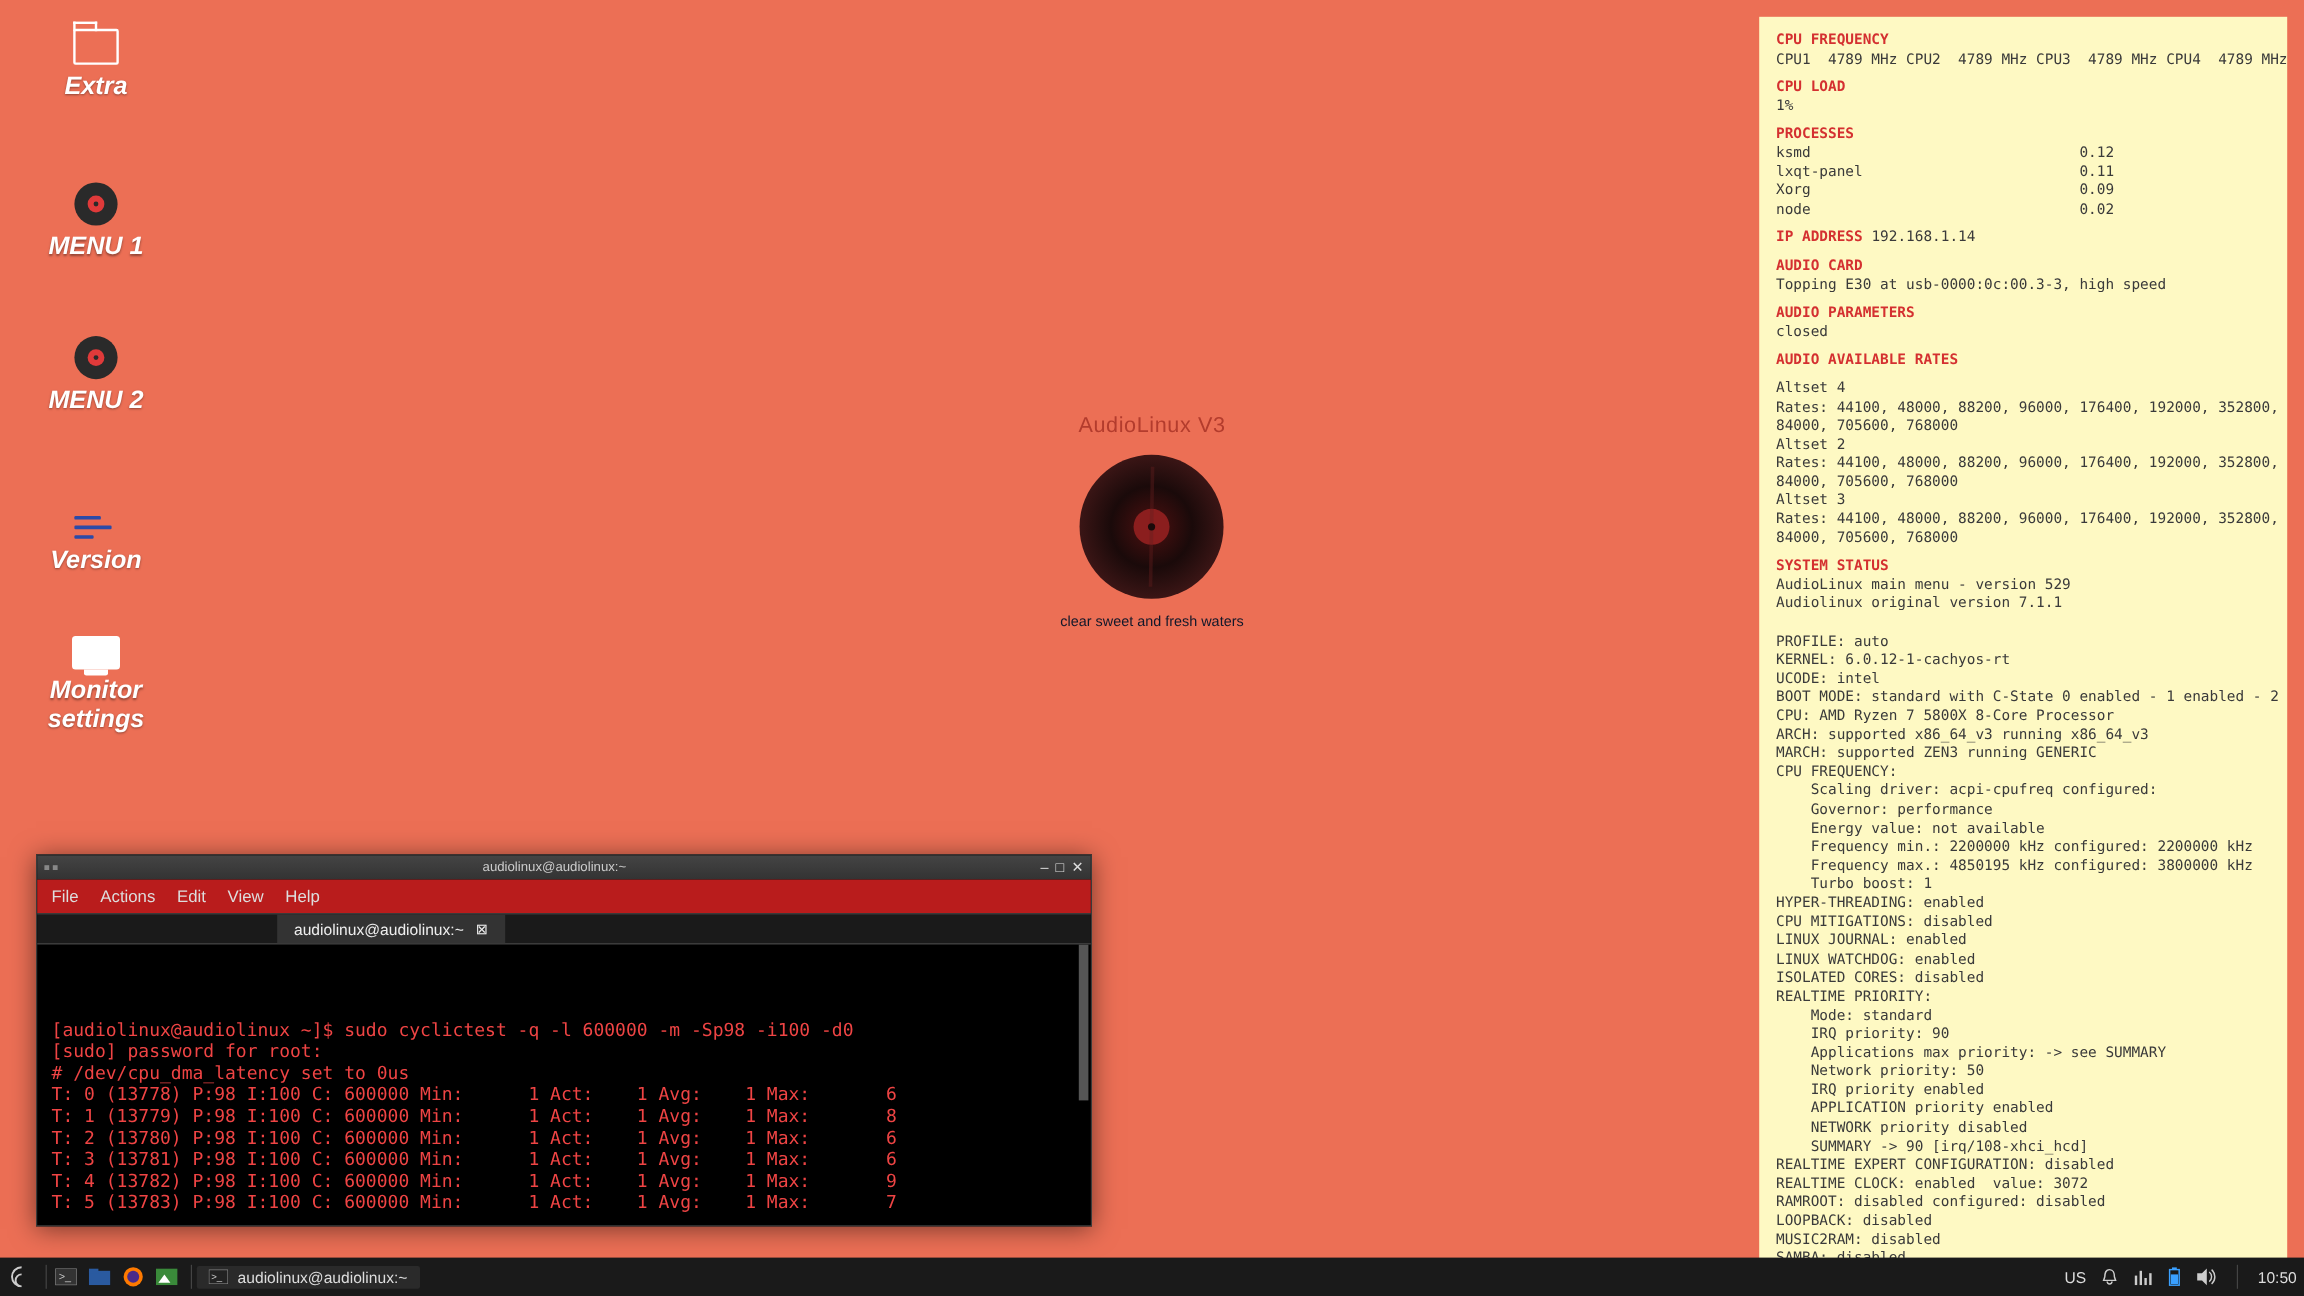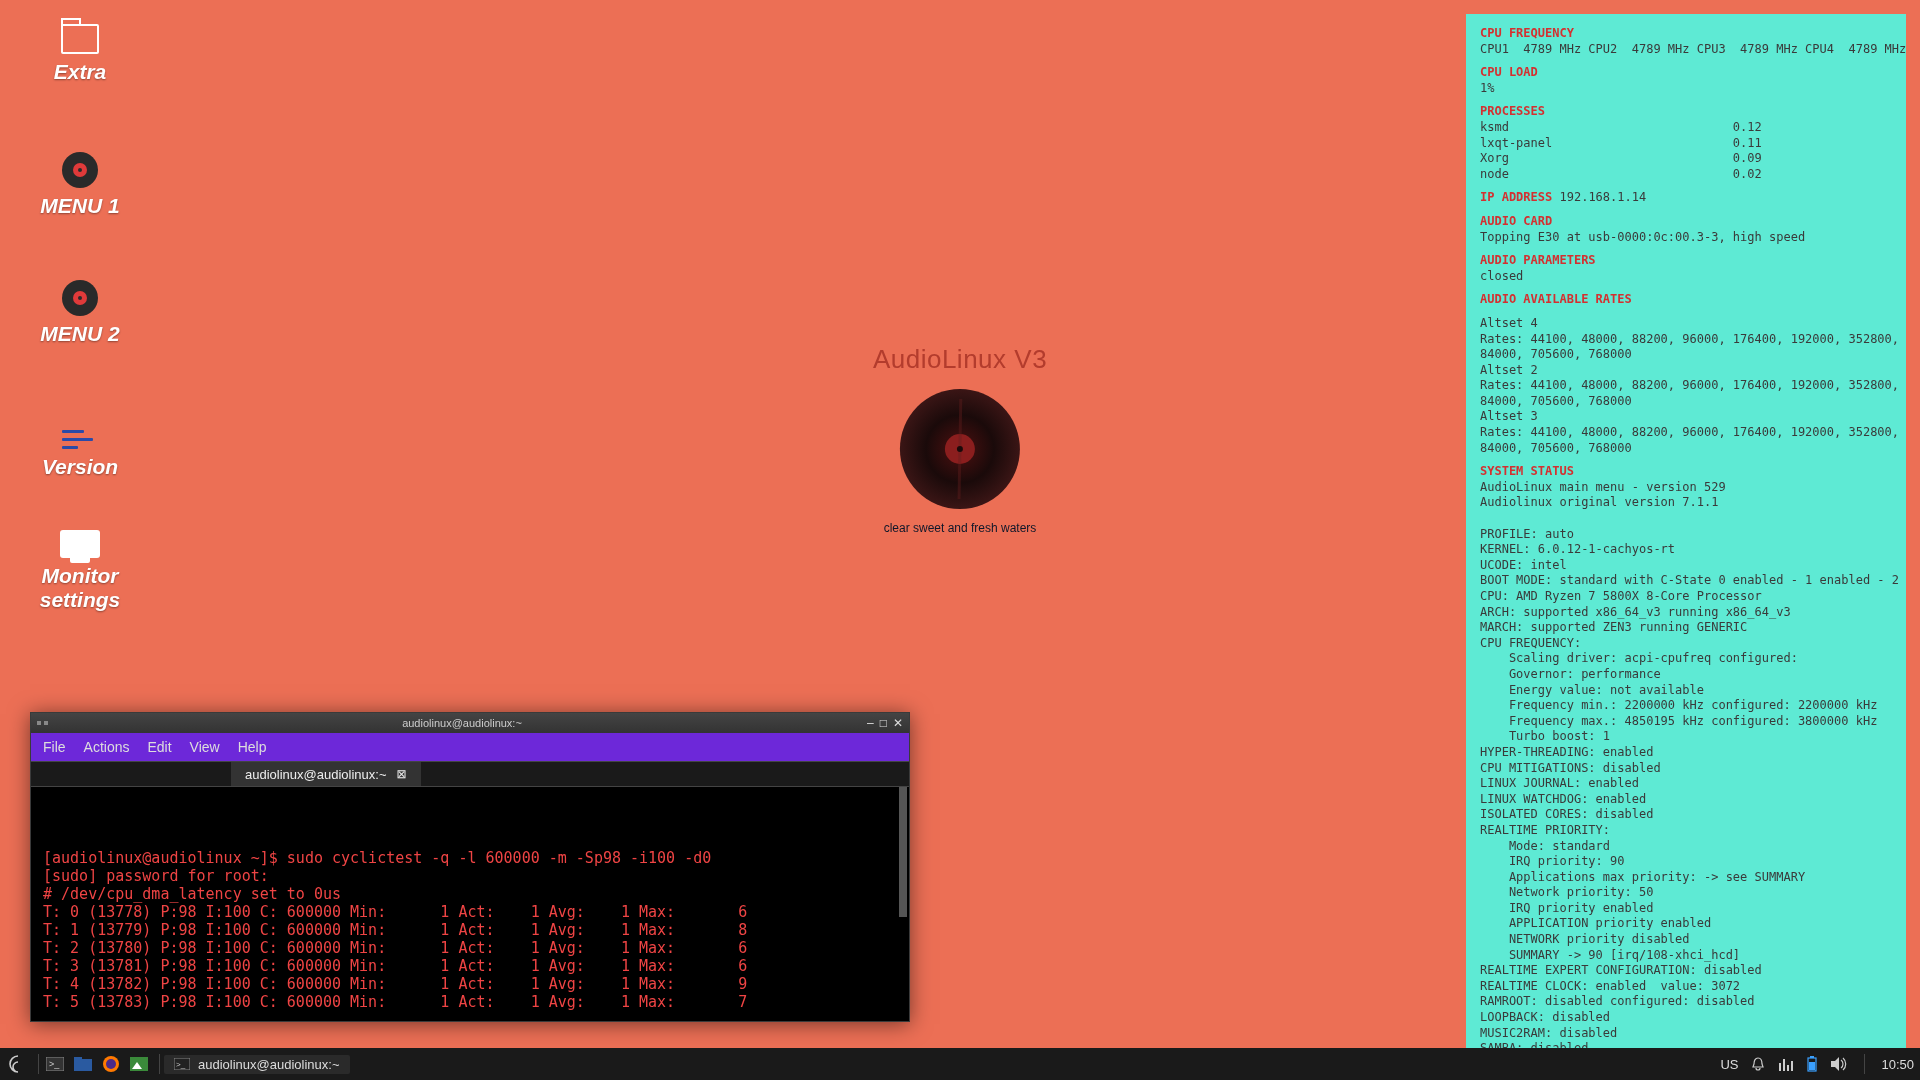--- a/index.html
+++ b/index.html
@@ -29,42 +29,42 @@
 .lines-icon div:nth-child(1){width:60%} .lines-icon div:nth-child(2){width:85%} .lines-icon div:nth-child(3){width:45%}
 .monitor-icon { width: 40px; height: 28px; background: #fff; border-radius: 3px; position: relative; }
 .monitor-icon::after { content: ""; position: absolute; bottom: -5px; left: 50%; transform: translateX(-50%); width: 20px; height: 5px; background: #fff; border-radius: 0 0 2px 2px; }
 
 .center-brand {
   position: absolute;
   top: 344px; left: 50%; transform: translateX(-50%);
   text-align: center;
   color: #bb3f2f;
 }
-.brand-title { font-size: 26px; font-weight: 400; letter-spacing: 0.5px; color: #b33c2d; margin-bottom: 14px; }
+.brand-title { font-size: 18px; font-weight: 400; letter-spacing: 0.5px; color: #b33c2d; margin-bottom: 14px; }
 .brand-disc {
   width: 120px; height: 120px; margin: 0 auto 12px;
   border-radius: 50%;
   background: radial-gradient(circle, #8b2020 0%, #3a0e0e 15%, #1a0a0a 40%, #3a1515 70%, #1f0808 100%);
   position: relative;
 }
 .brand-disc::before {
   content: ""; position: absolute; top:50%; left:50%; transform:translate(-50%,-50%);
   width: 30px; height: 30px; background:#8b1e1e; border-radius: 50%;
 }
 .brand-disc::after {
   content:""; position:absolute; top:50%; left:50%; transform:translate(-50%,-50%);
   width: 6px; height:6px; background:#1a0a0a; border-radius:50%;
 }
 .brand-crack { position:absolute; top:10px; left:50%; width:3px; height:100px; background:rgba(100,30,30,0.4); transform:translateX(-50%) rotate(1deg);}
 .brand-tagline { font-size: 12px; color: #0f172a; }
 
 .syspanel {
   position: absolute; top: 14px; right: 14px;
   width: 440px; height: 1046px;
-  background: #5eead4;
+  background: #fef9c3;
   padding: 12px 14px;
   font-family: monospace;
   font-size: 12px; line-height: 1.3;
   color: #3a3a3a;
   overflow: hidden;
 }
 .syspanel .sec { color: #d43030; font-weight: bold; margin-top: 8px; }
 .syspanel .sec:first-child { margin-top: 0; }
 .syspanel .row { white-space: pre; }
 
@@ -79,21 +79,21 @@
 .term-titlebar {
   height: 20px; background: linear-gradient(#444,#333);
   display: flex; align-items: center; justify-content: space-between;
   padding: 0 6px; font-size: 11px; color: #ccc;
 }
 .term-titlebar .tb-left { width:20px; display:flex; gap:3px; }
 .tb-dot{width:4px;height:4px;background:#888;}
 .term-titlebar .tb-ctrls { display: flex; gap: 6px; color: #ddd; }
 .term-titlebar .tb-ctrls span { cursor: pointer; font-size: 12px; line-height:1;}
 .term-menubar {
-  height: 28px; background: #6d28d9; display: flex; align-items: center;
+  height: 28px; background: #b91c1c; display: flex; align-items: center;
   gap: 18px; padding: 0 12px; color: #ddd; font-size: 14px;
 }
 .term-menubar span { cursor: pointer; }
 .term-tabbar {
   height: 26px; background: #1a1a1a; border-top: 1px solid #444; border-bottom: 1px solid #444;
   display: flex;
 }
 .term-tab {
   flex: 0 0 auto; margin-left: 200px;
   background: #333; color: #eee; font-size: 13px; padding: 4px 14px;

